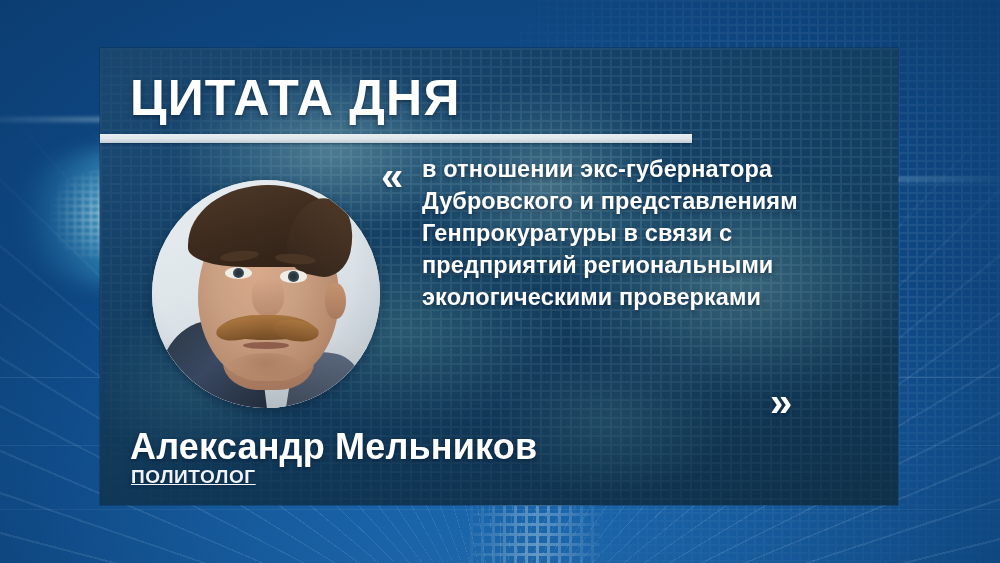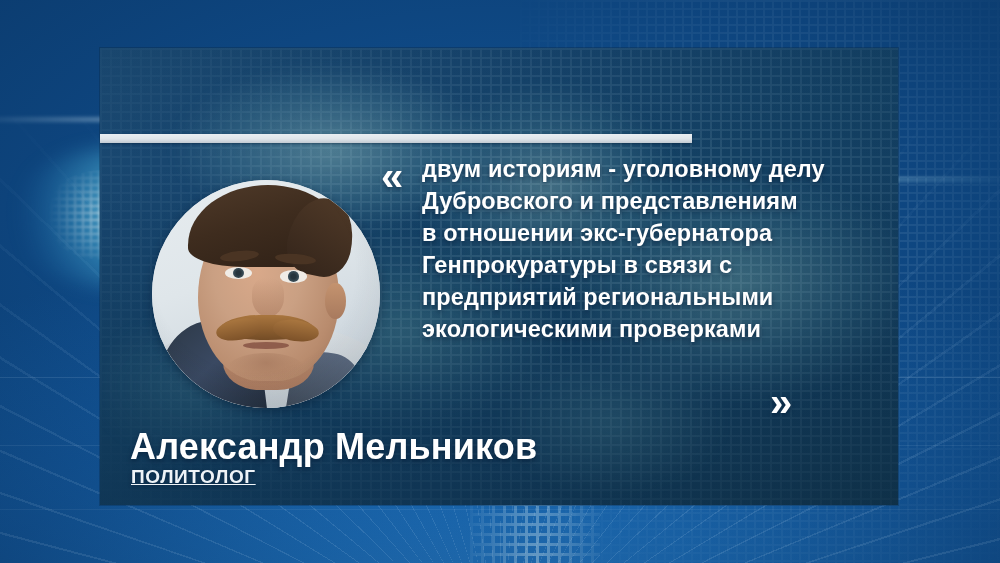--- a/index.html
+++ b/index.html
@@ -316,20 +316,21 @@
   <div class="bg-glow-left2"></div>
   <div class="bg-streak"></div>
   <div class="bg-streak-r"></div>
   <div class="bg-vignette"></div>
 
   <div class="card">
     <div class="card-neb"></div>
     <div class="card-matrix"></div>
     <div class="card-shade"></div>
 
+    <div class="quote-title">ЦИТАТА ДНЯ</div>
     <div class="title-rule"></div>
 
     <div class="portrait">
       <div class="p-bg"></div>
       <div class="p-sweater"></div>
       <div class="p-collar"></div>
       <div class="p-collar2"></div>
       <div class="p-neck"></div>
       <div class="p-face"></div>
       <div class="p-ear"></div>
@@ -347,23 +348,22 @@
       <div class="p-mous3"></div>
       <div class="p-mouth"></div>
       <div class="p-chin"></div>
       <div class="p-soft"></div>
     </div>
 
     <div class="quote-open">«</div>
     <div class="quote-close">»</div>
 
     <div class="quote-text">
-      <div>двум историям - уголовному делу</div>
+      <div>в отношении экс-губернатора</div>
       <div>Дубровского и представлениям</div>
-      <div>в отношении экс-губернатора</div>
       <div>Генпрокуратуры в связи с</div>
       <div>предприятий региональными</div>
       <div>экологическими проверками</div>
     </div>
 
     <div class="person-name">Александр Мельников</div>
     <div class="person-role">ПОЛИТОЛОГ</div>
   </div>
 
 </div>

